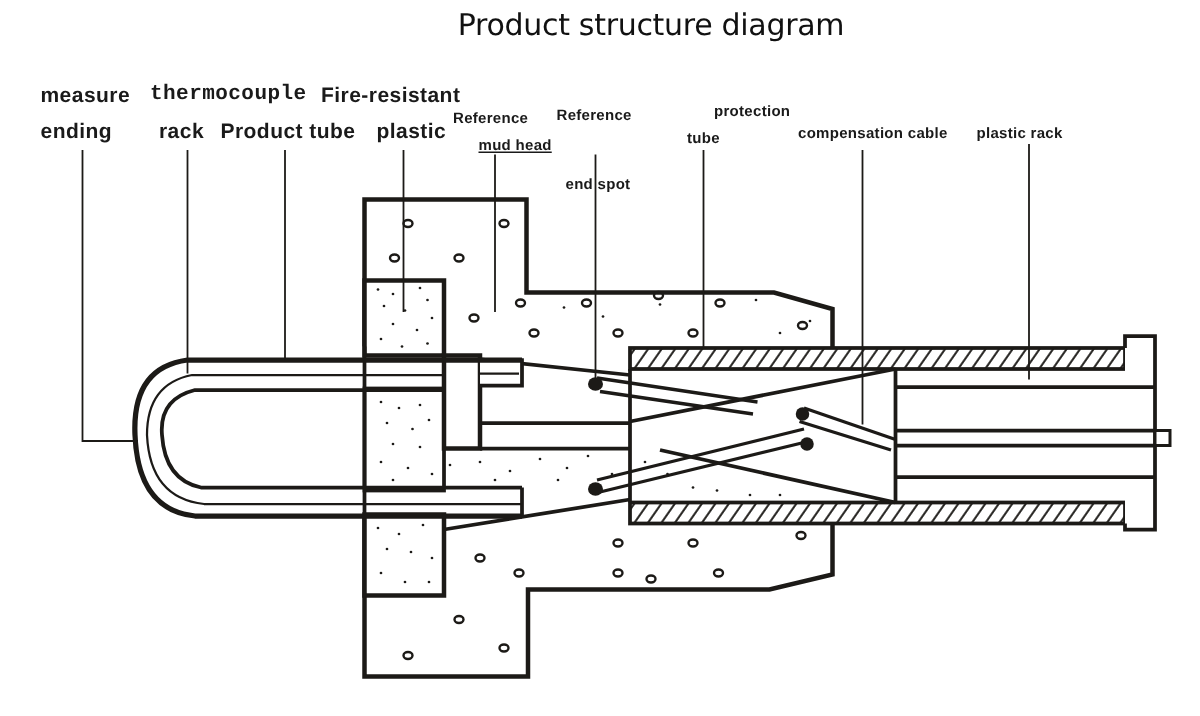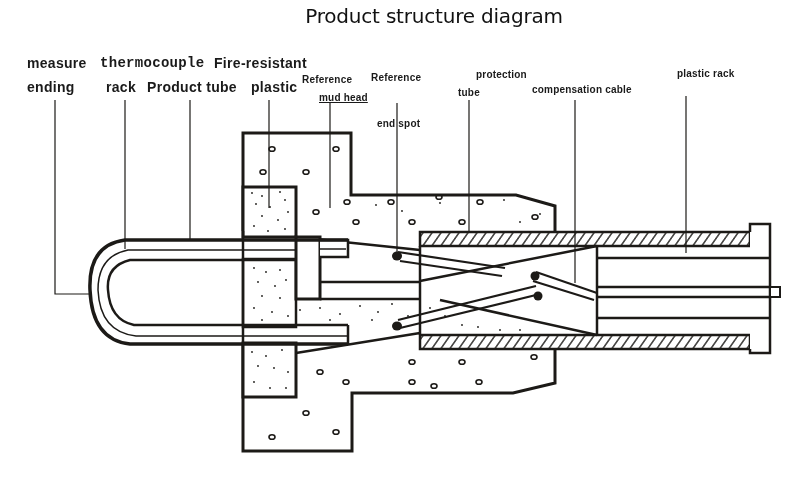--- a/index.html
+++ b/index.html
@@ -36,21 +36,21 @@
 <div class="lbl small" style="left:302px;top:74px;">Reference</div>
 <div class="lbl small" style="left:319px;top:92px;text-decoration:underline;">mud head</div>
 
 <div class="lbl small" style="left:371px;top:72px;">Reference</div>
 <div class="lbl small" style="left:377px;top:90px;margin-top:28px;">end spot</div>
 
 <div class="lbl small" style="left:440px;top:69px;margin-left:36px;">protection</div>
 <div class="lbl small" style="left:458px;top:87px;">tube</div>
 
 <div class="lbl small" style="left:532px;top:84px;">compensation cable</div>
-<div class="lbl small" style="left:651px;top:68px;margin-left:26px;">plastic rack</div>
+<div class="lbl small" style="left:651px;top:84px;">plastic rack</div>
 
 <svg width="800" height="477" viewBox="0 0 800 477">
   <defs>
     <pattern id="hatch" patternUnits="userSpaceOnUse" width="9" height="12" patternTransform="skewX(-35)">
       <rect width="9" height="12" fill="#fff"></rect>
       <line x1="1" y1="0" x2="1" y2="12" stroke="#1c1a17" stroke-width="1.6"></line>
     </pattern>
   </defs>
 
   <g fill="none" stroke="#1c1a17" stroke-linejoin="miter">

